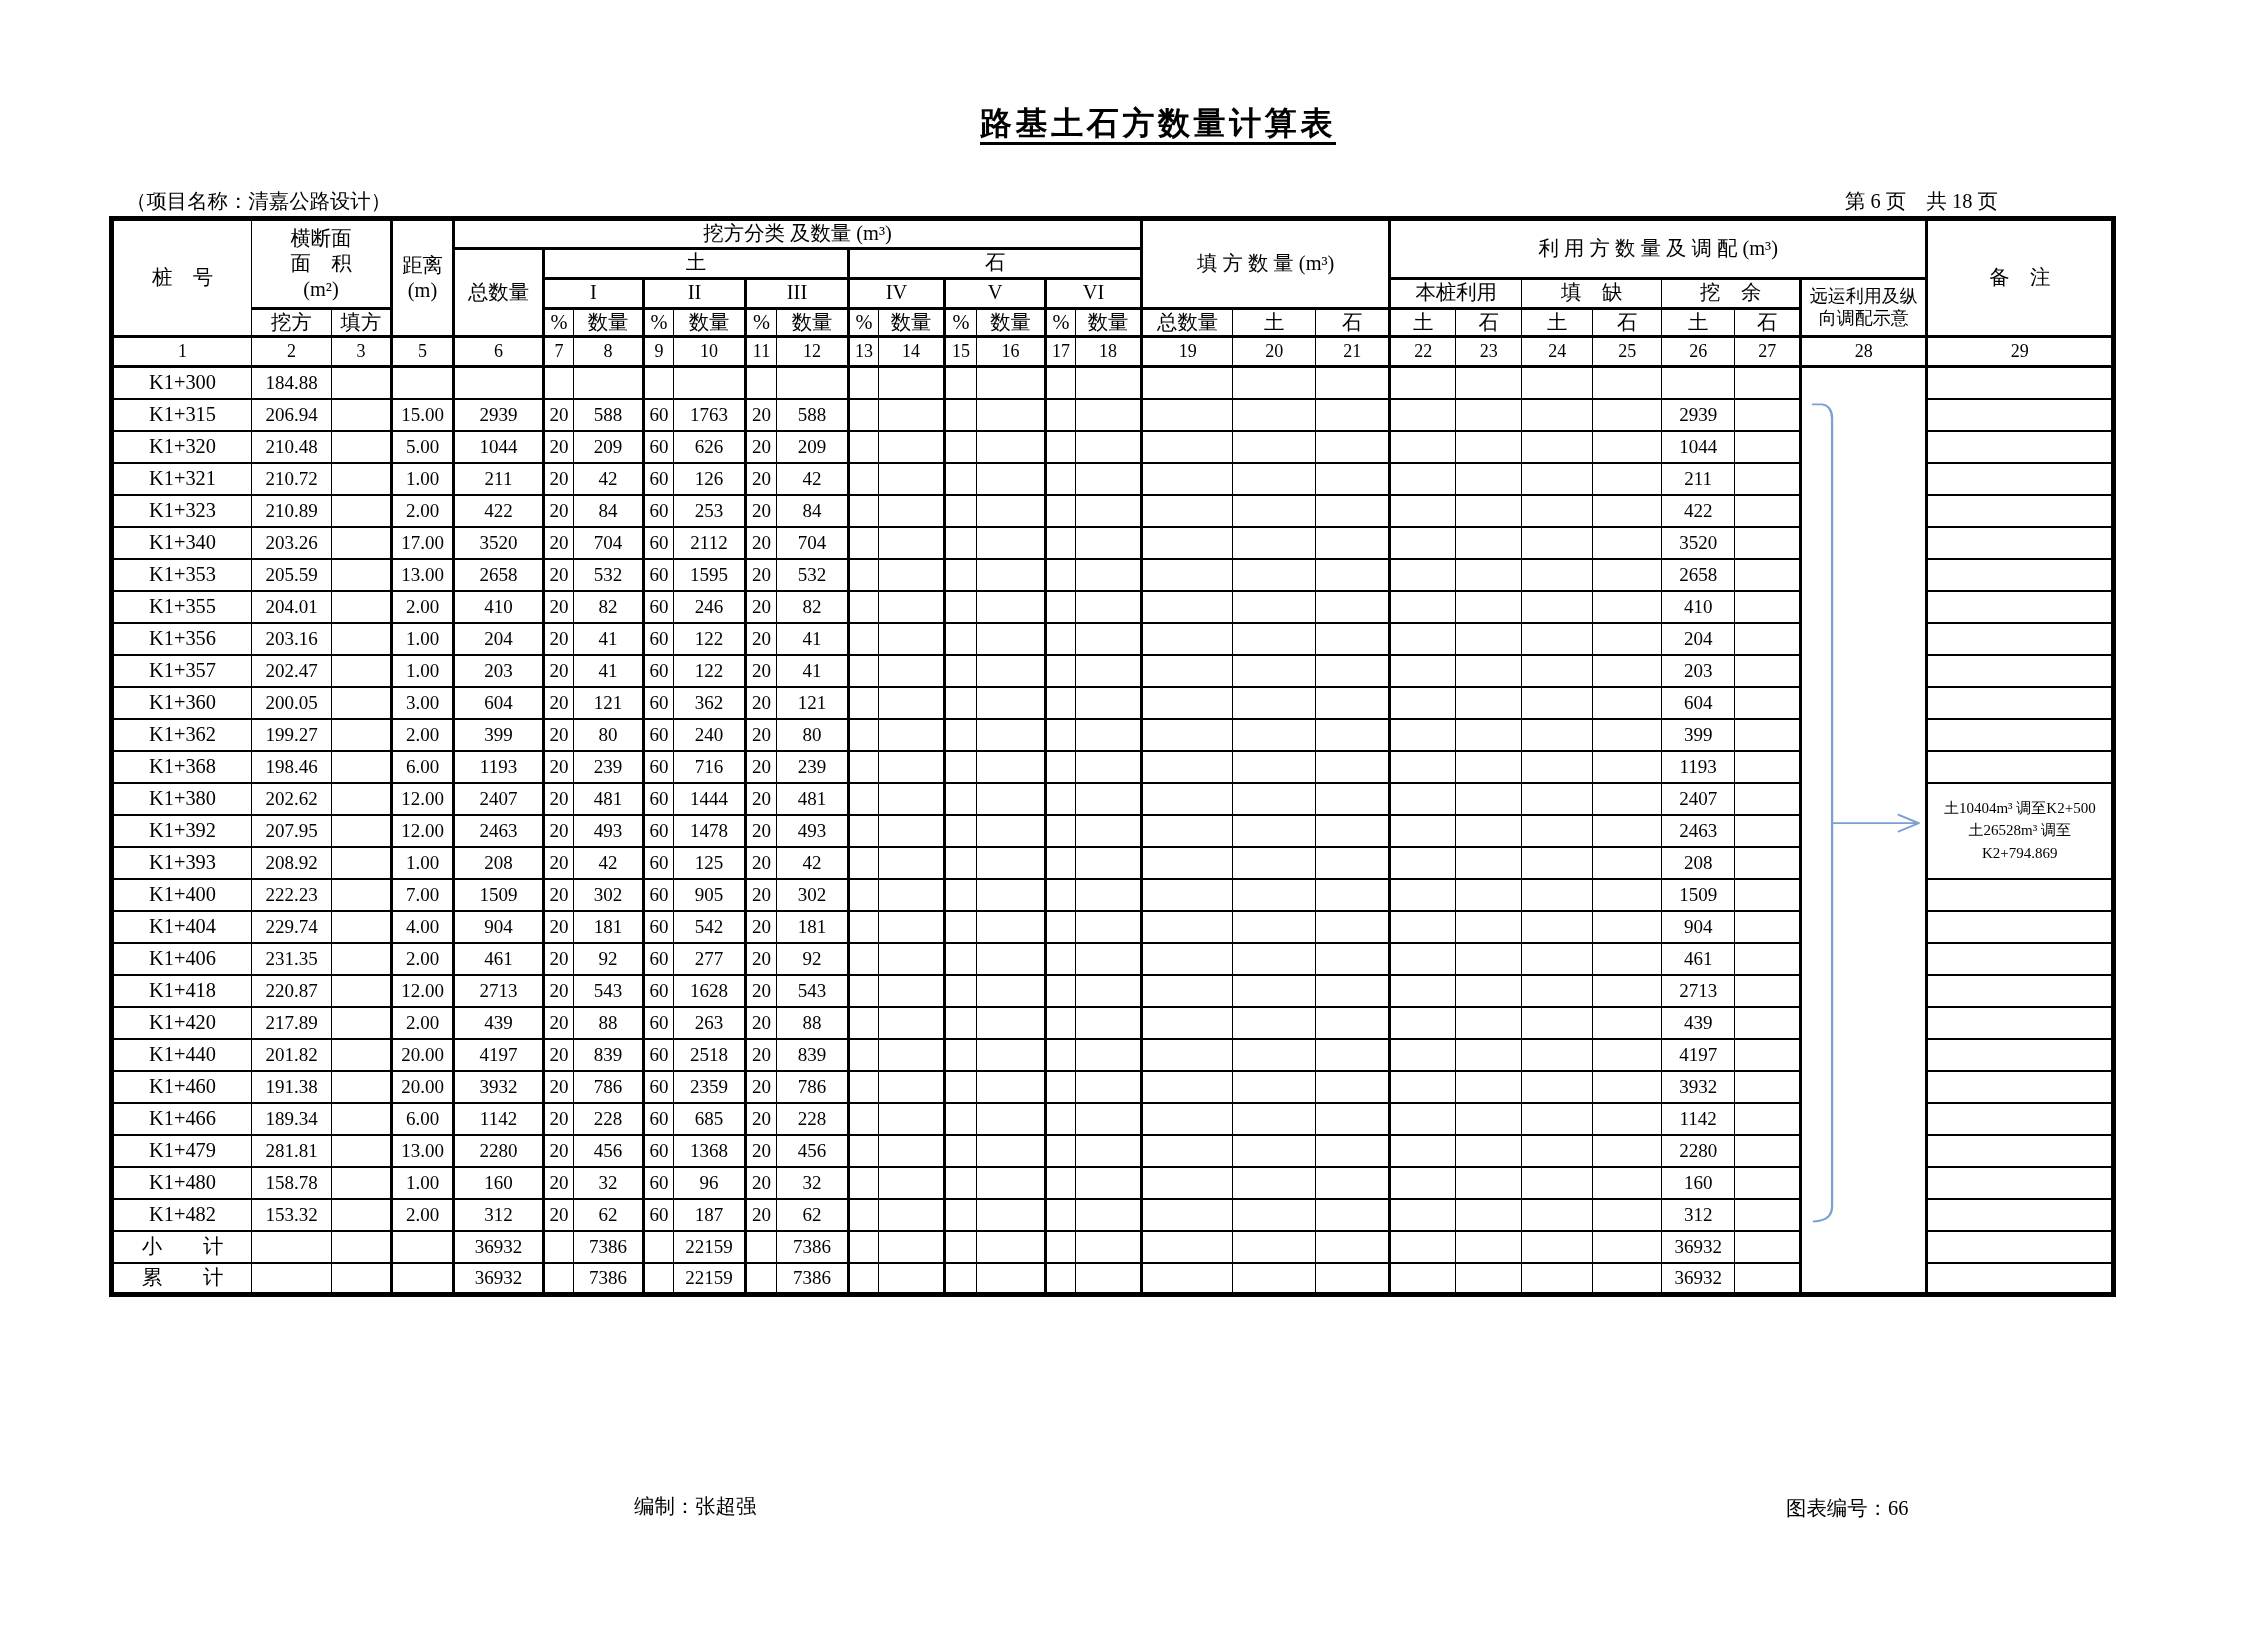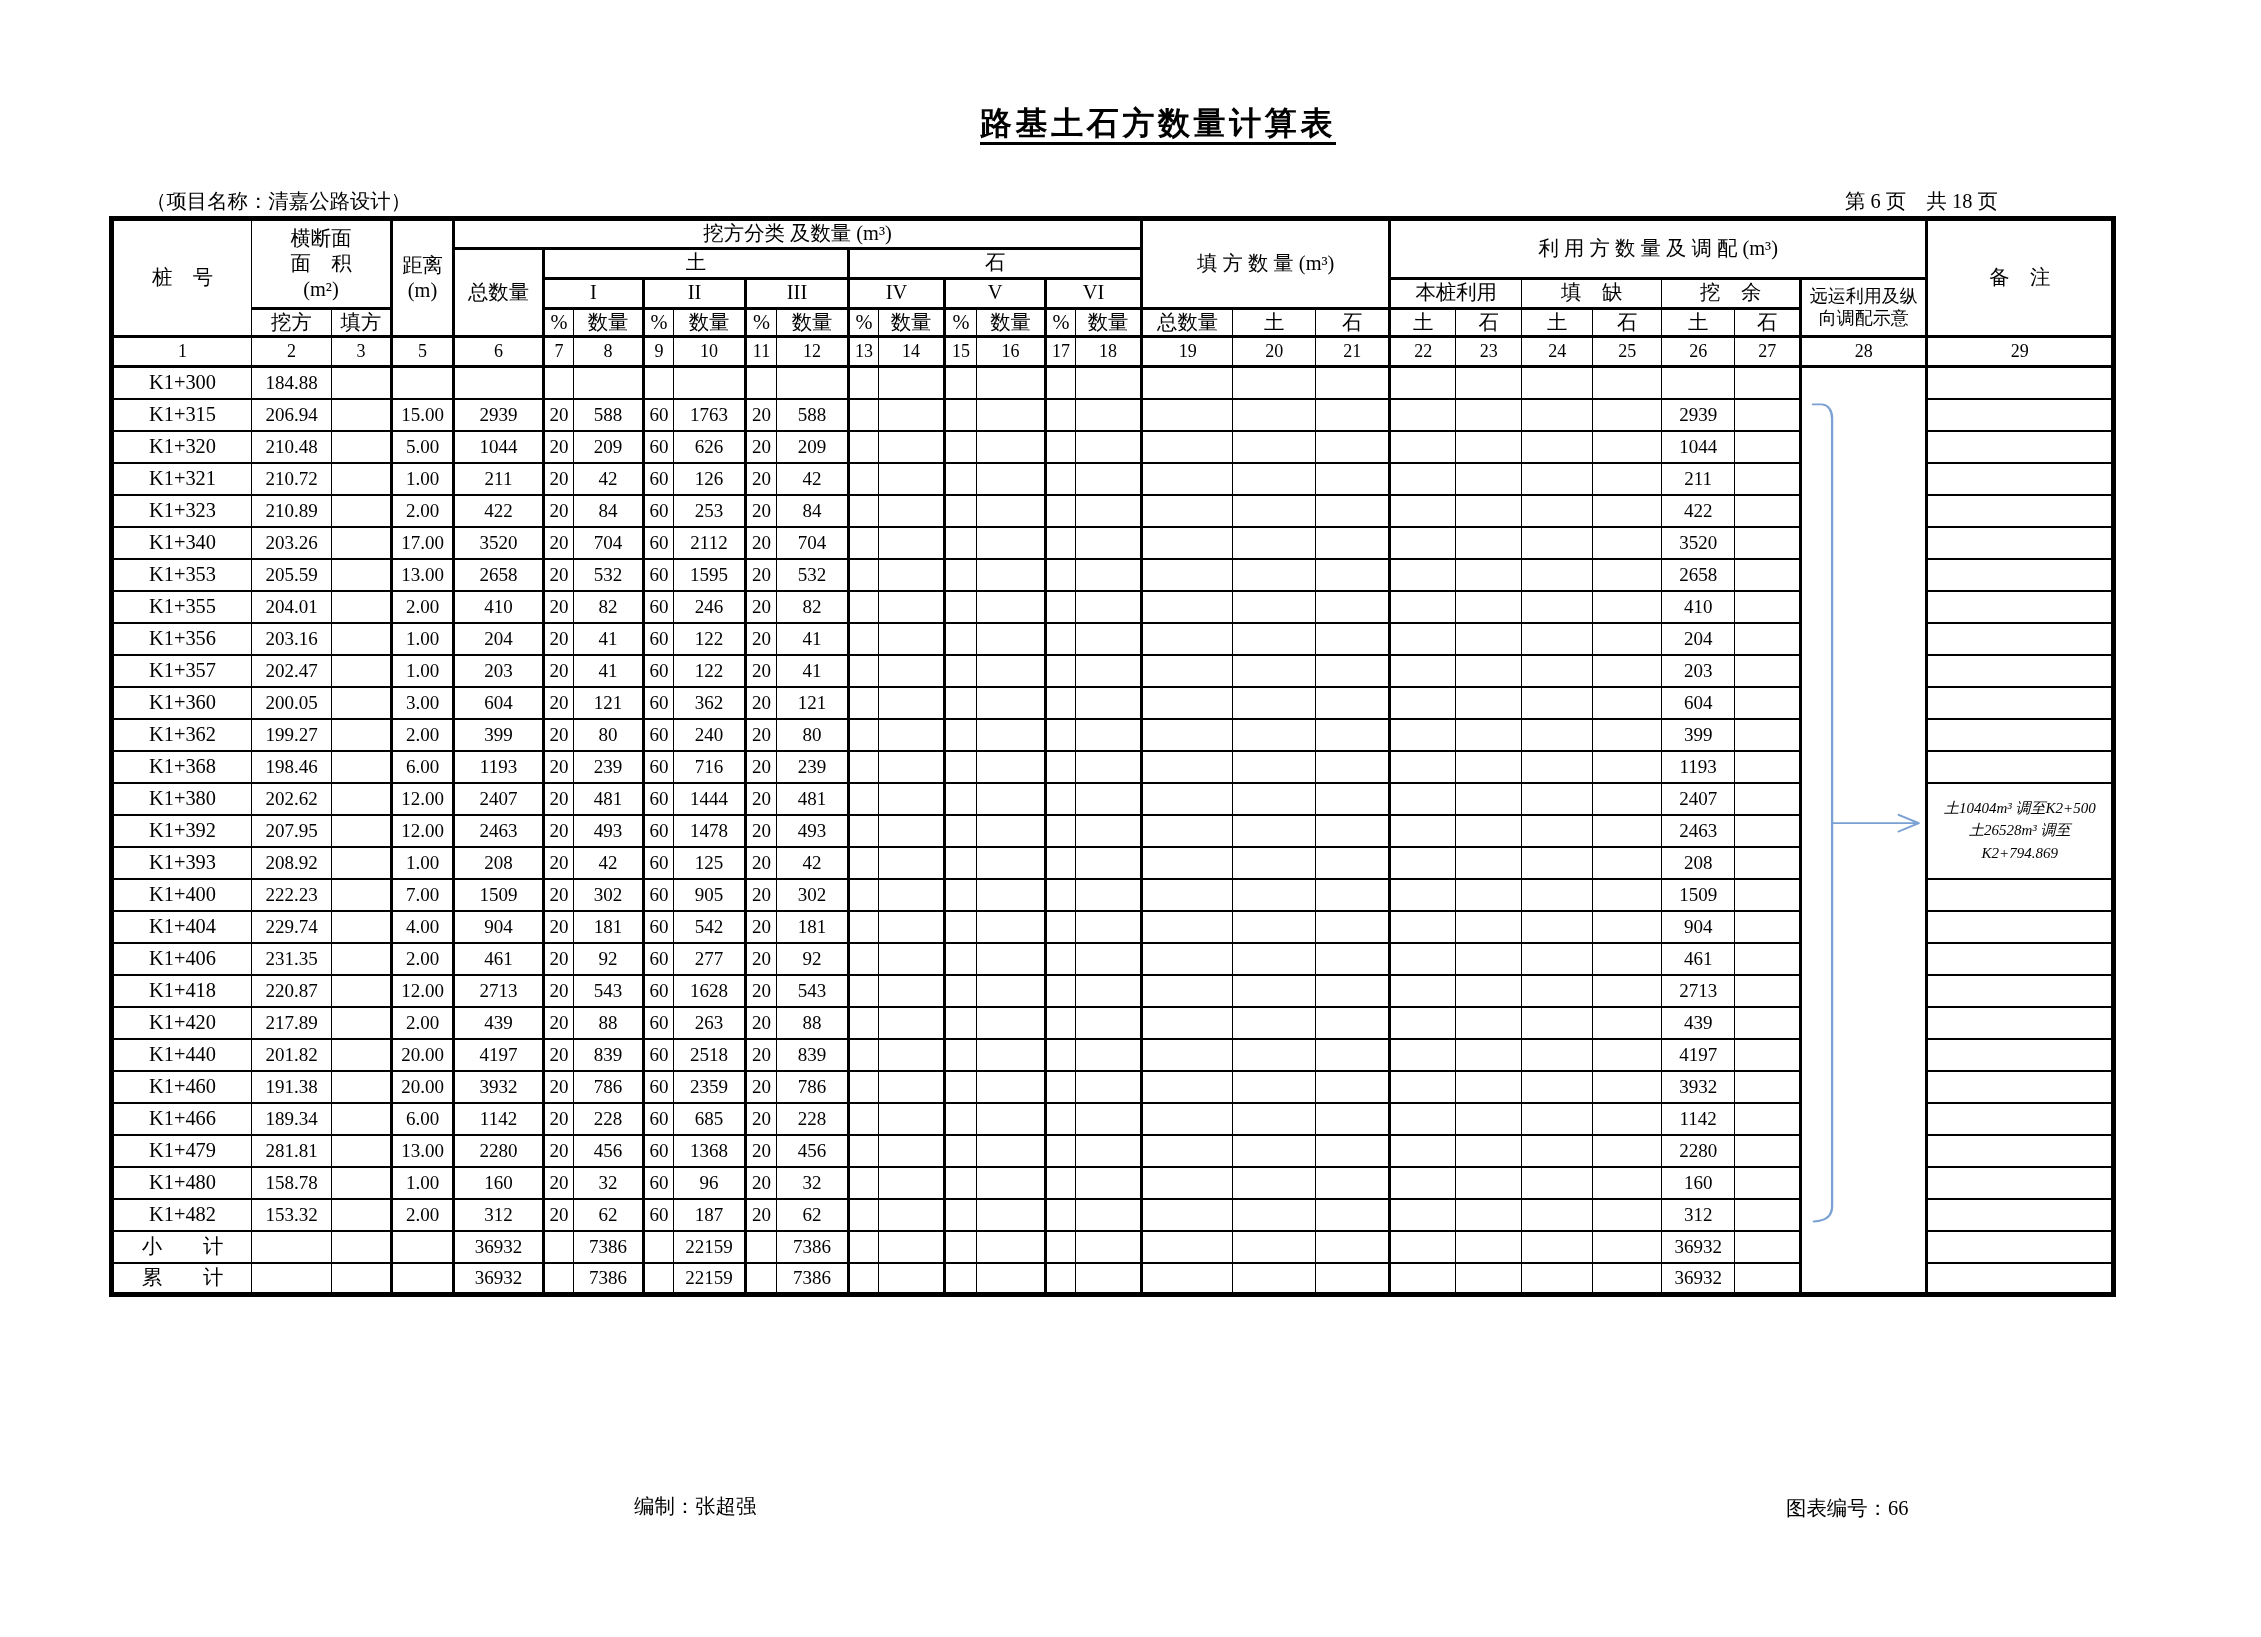--- a/index.html
+++ b/index.html
@@ -2,40 +2,40 @@
 <html style="font-size:7.2px"><head>
 <meta charset="utf-8">
 <style>
   html,body{margin:0;padding:0;background:#fff;}
   body{width:2316px;height:1638px;overflow:hidden;color:#000;
        font-family:"Liberation Serif","DejaVu Serif",serif;}
   .page{position:relative;width:2316px;height:1638px;background:#fff;}
   .title{position:absolute;top:102px;left:0;width:2316px;text-align:center;
          font-size:32px;font-weight:bold;letter-spacing:3.6px;
          text-decoration:underline;text-decoration-thickness:2.7px;text-underline-offset:8.1px;}
-  .project{position:absolute;top:187px;left:126px;font-size:20.4px;margin-left:20px;}
+  .project{position:absolute;top:187px;left:126px;font-size:20.4px;}
   .pageinfo{position:absolute;top:187px;left:1845px;font-size:20.4px;white-space:pre;}
   table.main{position:absolute;top:216px;left:109px;width:2000px;
              border-collapse:collapse;table-layout:fixed;border:5.4px solid #000;}
   td{border:1.8px solid #000;border-top-width:2.7px;border-bottom-width:2.7px;
      text-align:center;vertical-align:middle;font-size:19px;padding:0;
      overflow:hidden;white-space:pre-line;line-height:1.25;}
   thead td{font-size:20.4px;border-bottom-width:3.6px;margin-top:12px;}
   tr.h1{height:28px} tr.h2{height:30px} tr.h3{height:30px} tr.h4{height:28px}
   tr.colnumrow{height:30px}
   tr.colnumrow td{font-size:18px;border-bottom-width:3.6px;}
   tr.datarow{height:32px}
   td.bR8{border-right-width:3.6px}
   td.bR2{border-right-width:0.9px}
   td.bL2{border-left-width:0.9px}
   td.stakecell{font-size:20.4px;}
   td.haulcell{font-size:18px;}
   td.diagcell{position:relative;padding:0;}
   td.diagcell svg{position:absolute;top:0;left:0;width:100%;height:100%;display:block;}
-  td.note{font-size:15px;line-height:1.5;font-style:italic;}
+  td.note{font-size:15px;line-height:1.5;}
   .prep{position:absolute;top:1492px;left:634px;font-size:20.4px;}
   .chartno{position:absolute;top:1494px;left:1786px;font-size:20.4px;text-align:right;}
 </style>
 </head>
 <body>
 
 <div class="page">
 
   <div class="title">路基土石方数量计算表</div>
   <div class="project">（项目名称：清嘉公路设计）</div>

